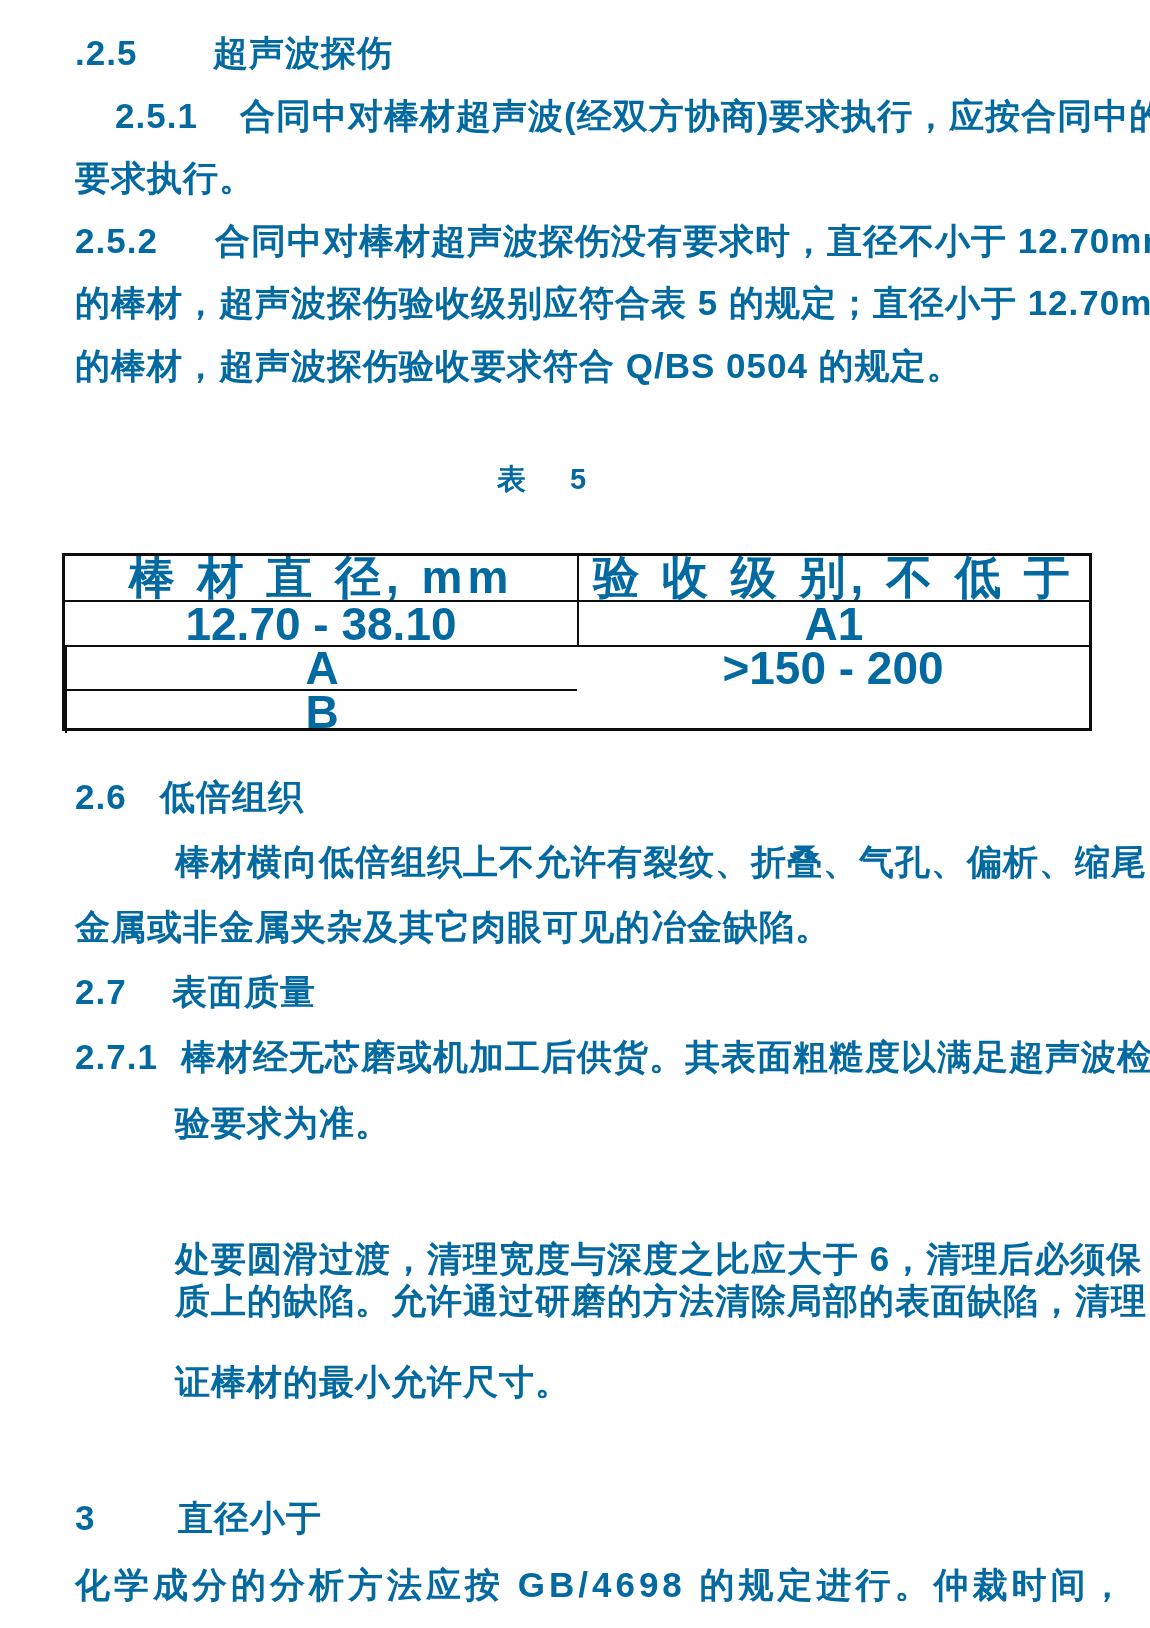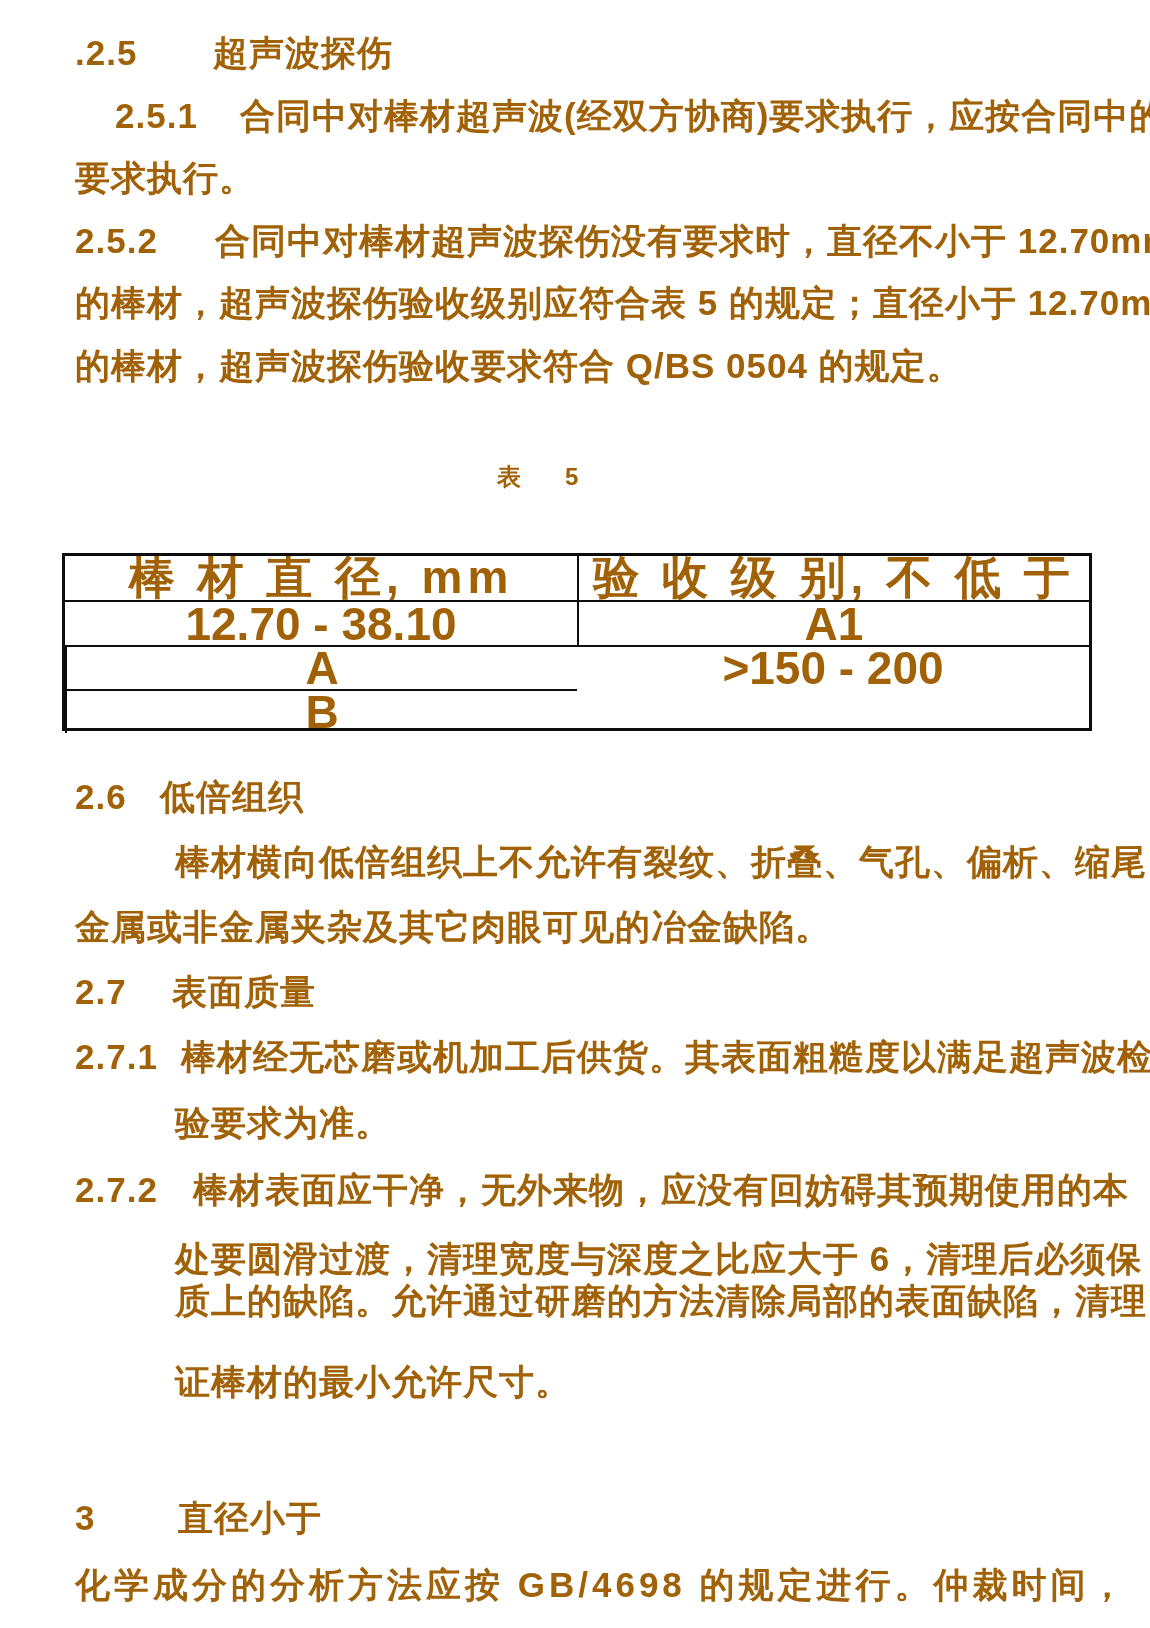--- a/index.html
+++ b/index.html
@@ -4,21 +4,21 @@
 <style>
   html, body {
     margin: 0; padding: 0;
     background: #ffffff;
   }
   #page {
     position: relative;
     width: 1150px;
     height: 1628px;
     background: #ffffff;
-    color: #a16207;
+    color: #0369a1;
     font-family: "Liberation Sans", "DejaVu Sans", sans-serif;
     font-weight: 700;
     overflow: hidden;
   }
   .line {
     position: absolute;
     left: 75px;
     font-size: 35px;
     line-height: 1.1;
     white-space: nowrap;
@@ -34,21 +34,21 @@
   .w-272    { width: 118px; }
   .w-3      { width: 103px; }
   .indent-cont { left: 175px; }
   .spread { letter-spacing: 4px; }
 
   
   #table-caption {
     position: absolute;
     left: 497px;
     top: 464px;
-    font-size: 24px;
+    font-size: 29px;
     line-height: 1.1;
   }
   #table-caption .cap-num { margin-left: 44px; }
 
   
   #table5 {
     position: absolute;
     left: 62px;
     top: 553px;
     width: 1030px;
@@ -128,23 +128,20 @@
     <span class="num w-27">2.7</span><span>表面质量</span>
   </div>
 
   <div class="line" style="top:1038px">
     <span class="num w-271">2.7.1</span><span>棒材经无芯磨或机加工后供货。其表面粗糙度以满足超声波检</span>
   </div>
   <div class="line indent-cont" style="top:1104px">
     <span>验要求为准。</span>
   </div>
 
-  <div class="line" style="top:1171px">
-    <span class="num w-272">2.7.2</span><span>棒材表面应干净，无外来物，应没有回妨碍其预期使用的本</span>
-  </div>
   <div class="line indent-cont" style="top:1282px">
     <span>质上的缺陷。允许通过研磨的方法清除局部的表面缺陷，清理</span>
   </div>
   <div class="line indent-cont" style="top:1240px">
     <span>处要圆滑过渡，清理宽度与深度之比应大于 6，清理后必须保</span>
   </div>
   <div class="line indent-cont" style="top:1363px">
     <span>证棒材的最小允许尺寸。</span>
   </div>
 

